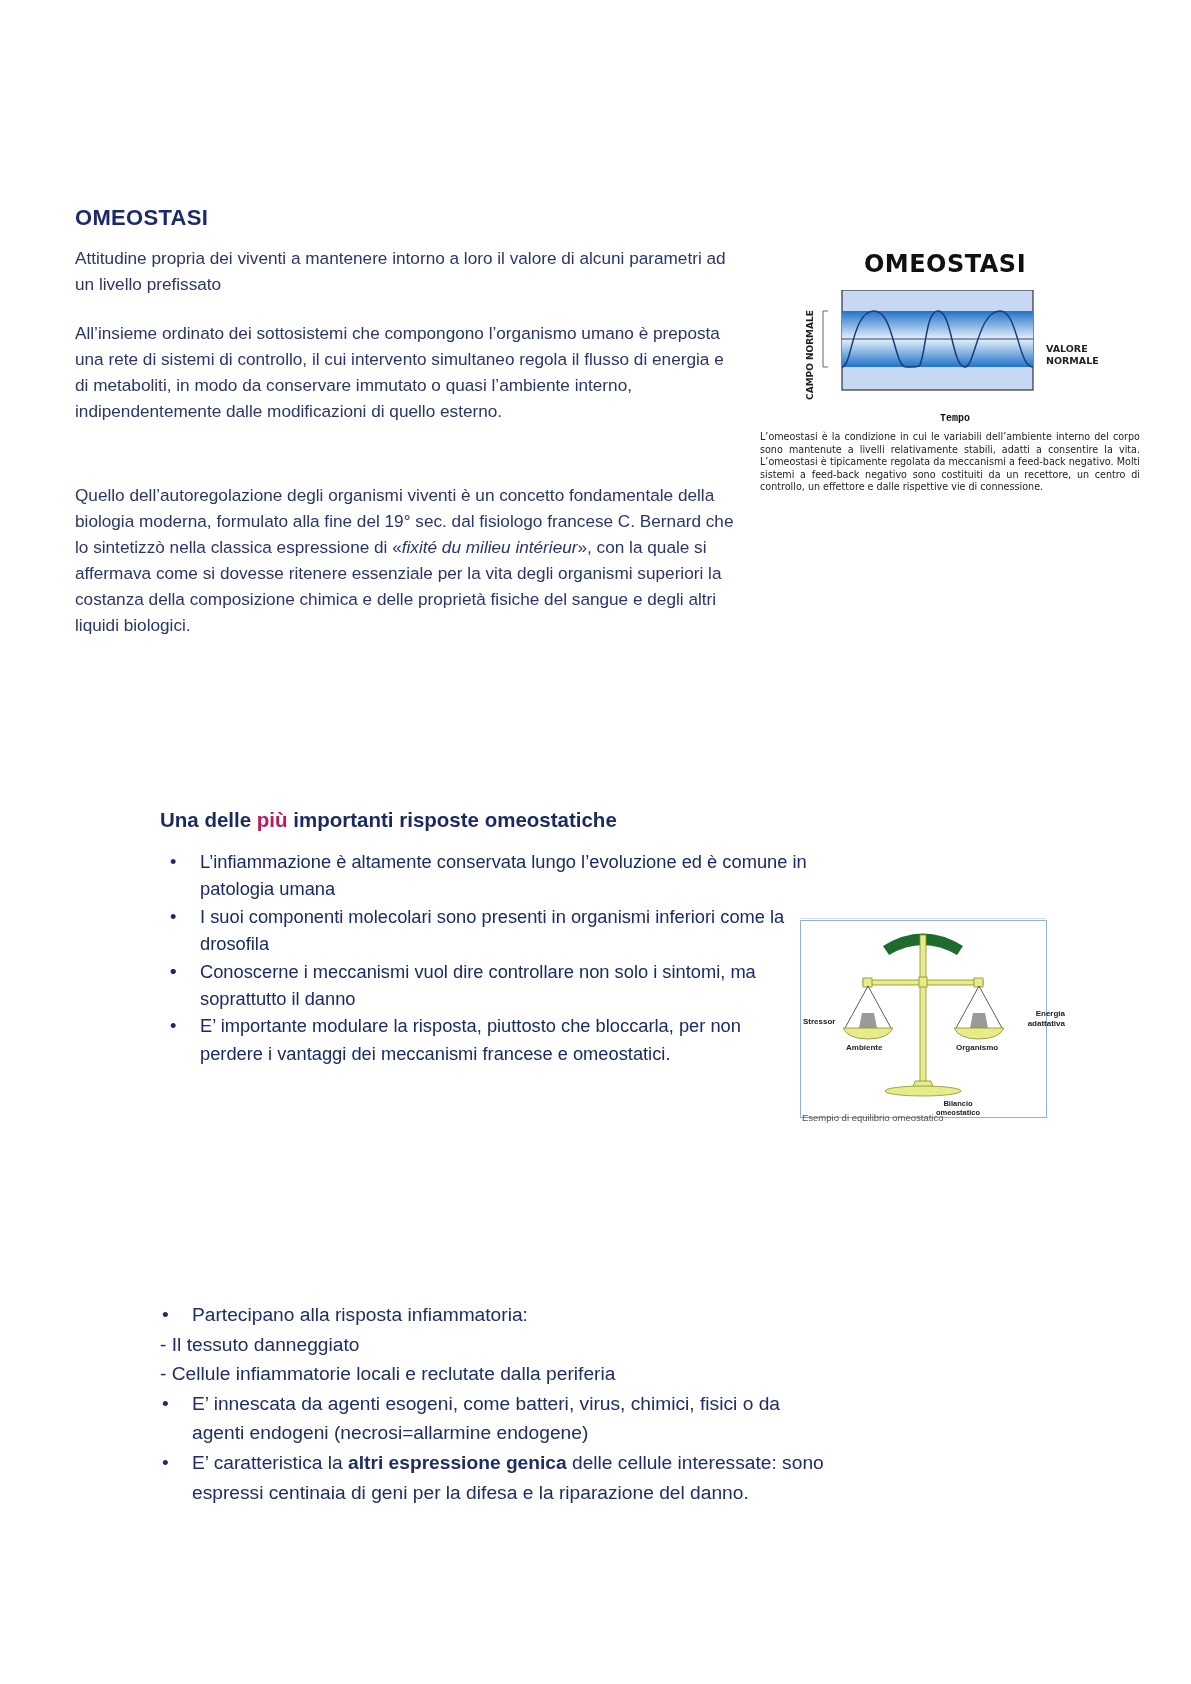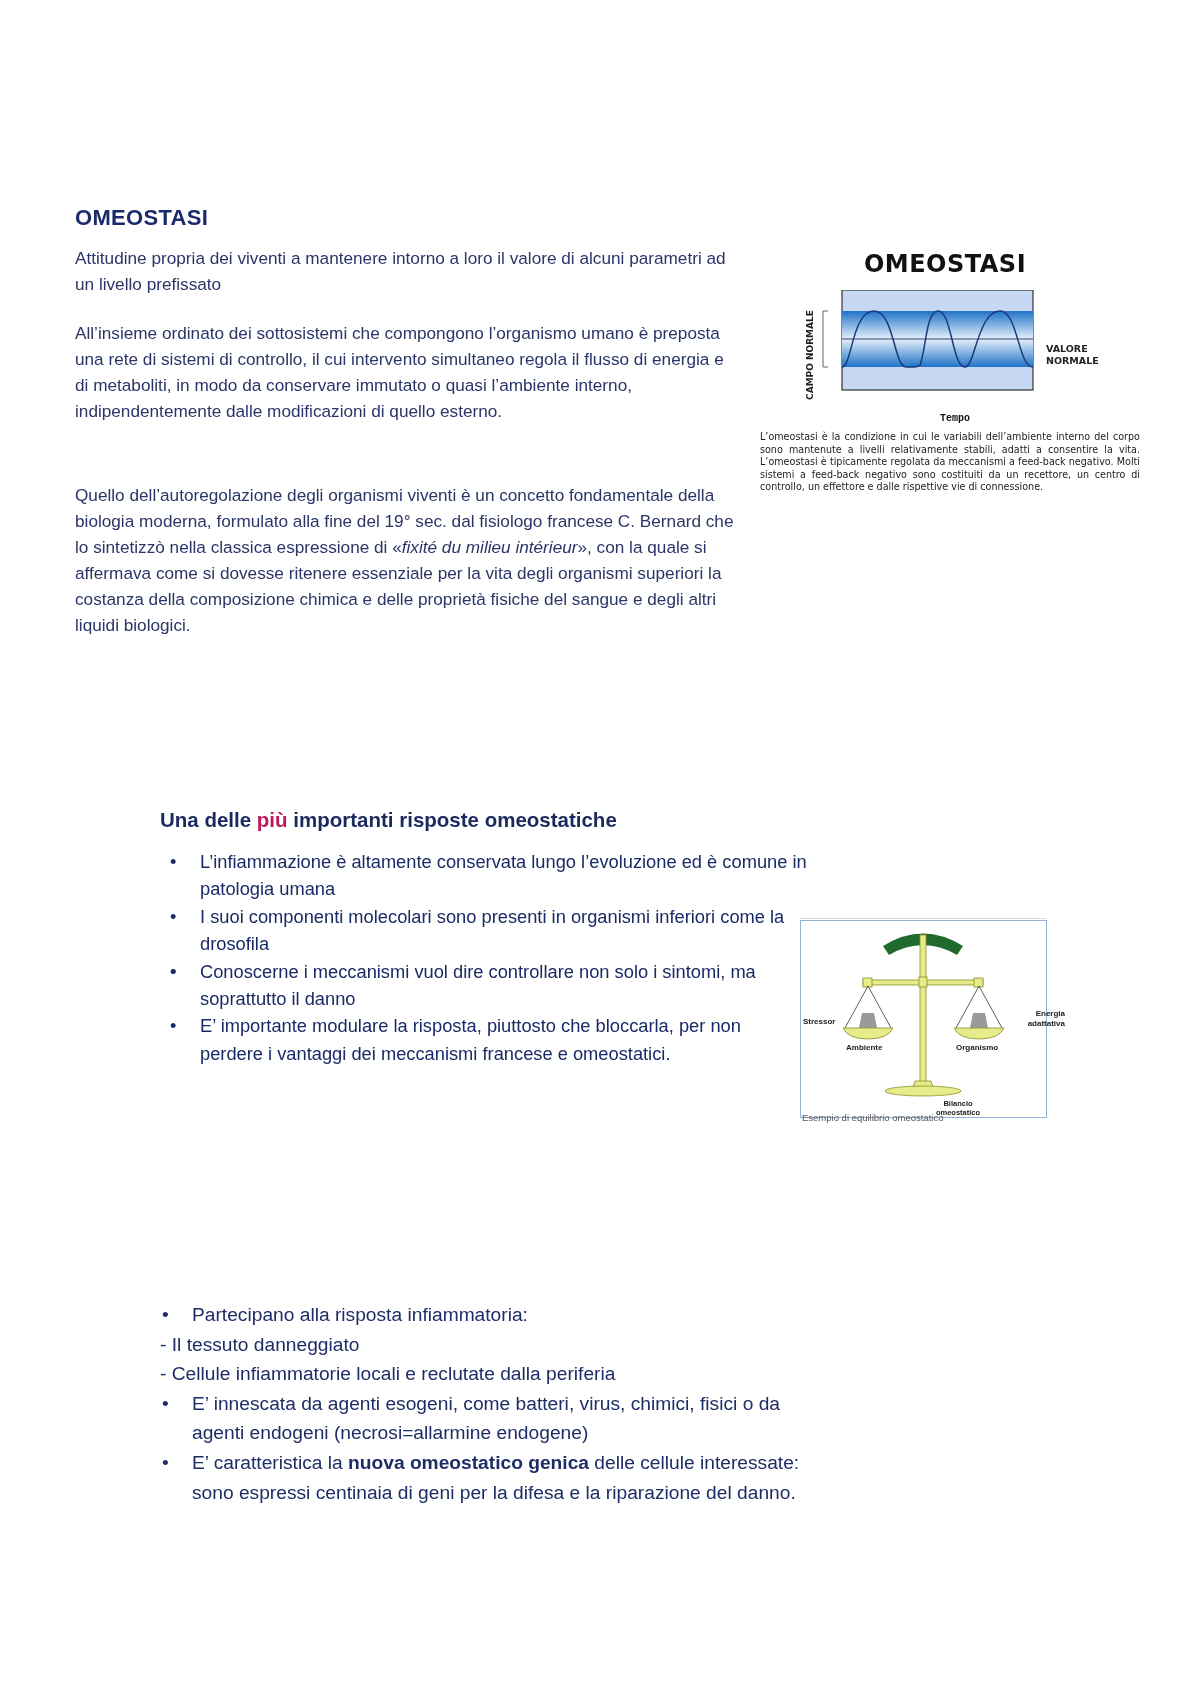--- a/index.html
+++ b/index.html
@@ -122,14 +122,14 @@
     <div>omeostatico</div>
   </div>
 </div>
 <div class="abs fig2-cap">Esempio di equilibrio omeostatico</div>
 
 <ul class="abs blist list2">
   <li class="b"><span class="bullet">•</span><span>Partecipano alla risposta infiammatoria:</span></li>
   <li class="d"><span>- Il tessuto danneggiato</span></li>
   <li class="d"><span>- Cellule infiammatorie locali e reclutate dalla periferia</span></li>
   <li class="b" style="width:640px;"><span class="bullet">•</span><span>E’ innescata da agenti esogeni, come batteri, virus, chimici, fisici o da agenti endogeni (necrosi=allarmine endogene)</span></li>
-  <li class="b" style="width:640px;"><span class="bullet">•</span><span>E’ caratteristica la </span><b>nuova omeostatico genica</b><span> delle cellule interessate: sono espressi centinaia di geni per la difesa e la riparazione del danno.</span></li>
+  <li class="b" style="width:640px;"><span class="bullet">•</span><span>E’ caratteristica la </span><b>altri espressione genica</b><span> delle cellule interessate: sono espressi centinaia di geni per la difesa e la riparazione del danno.</span></li>
 </ul>
 
 </body></html>

